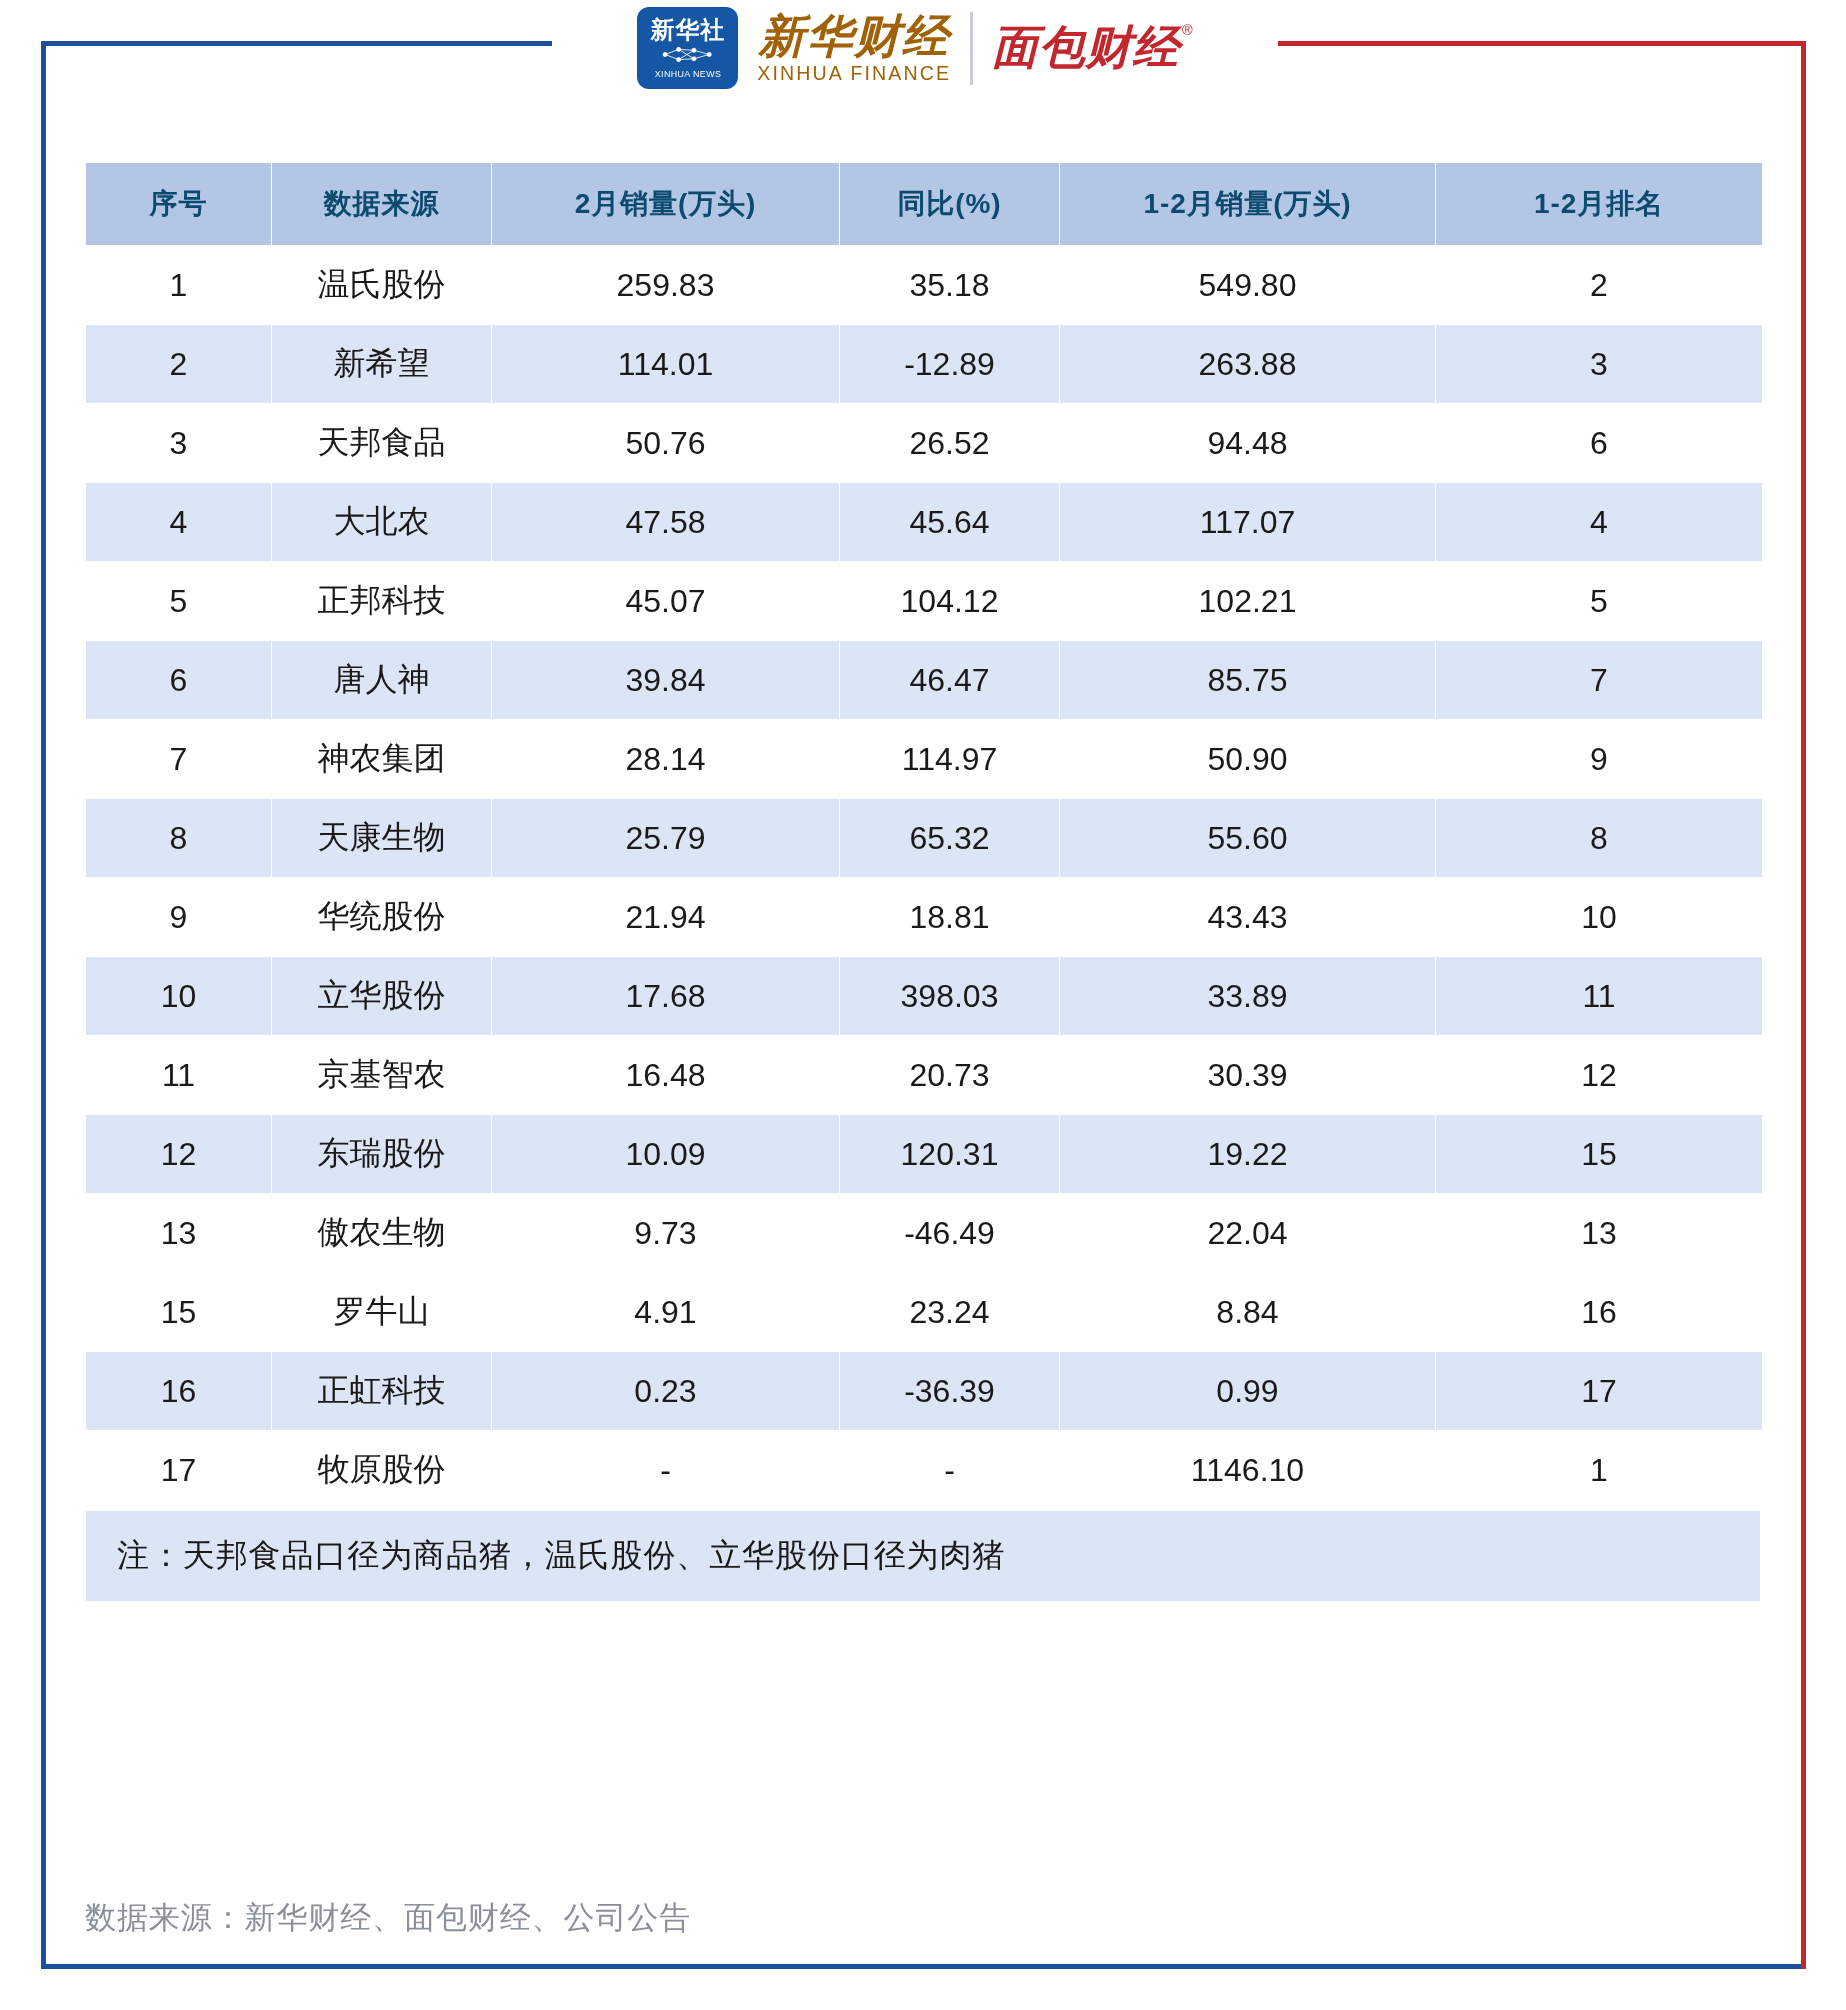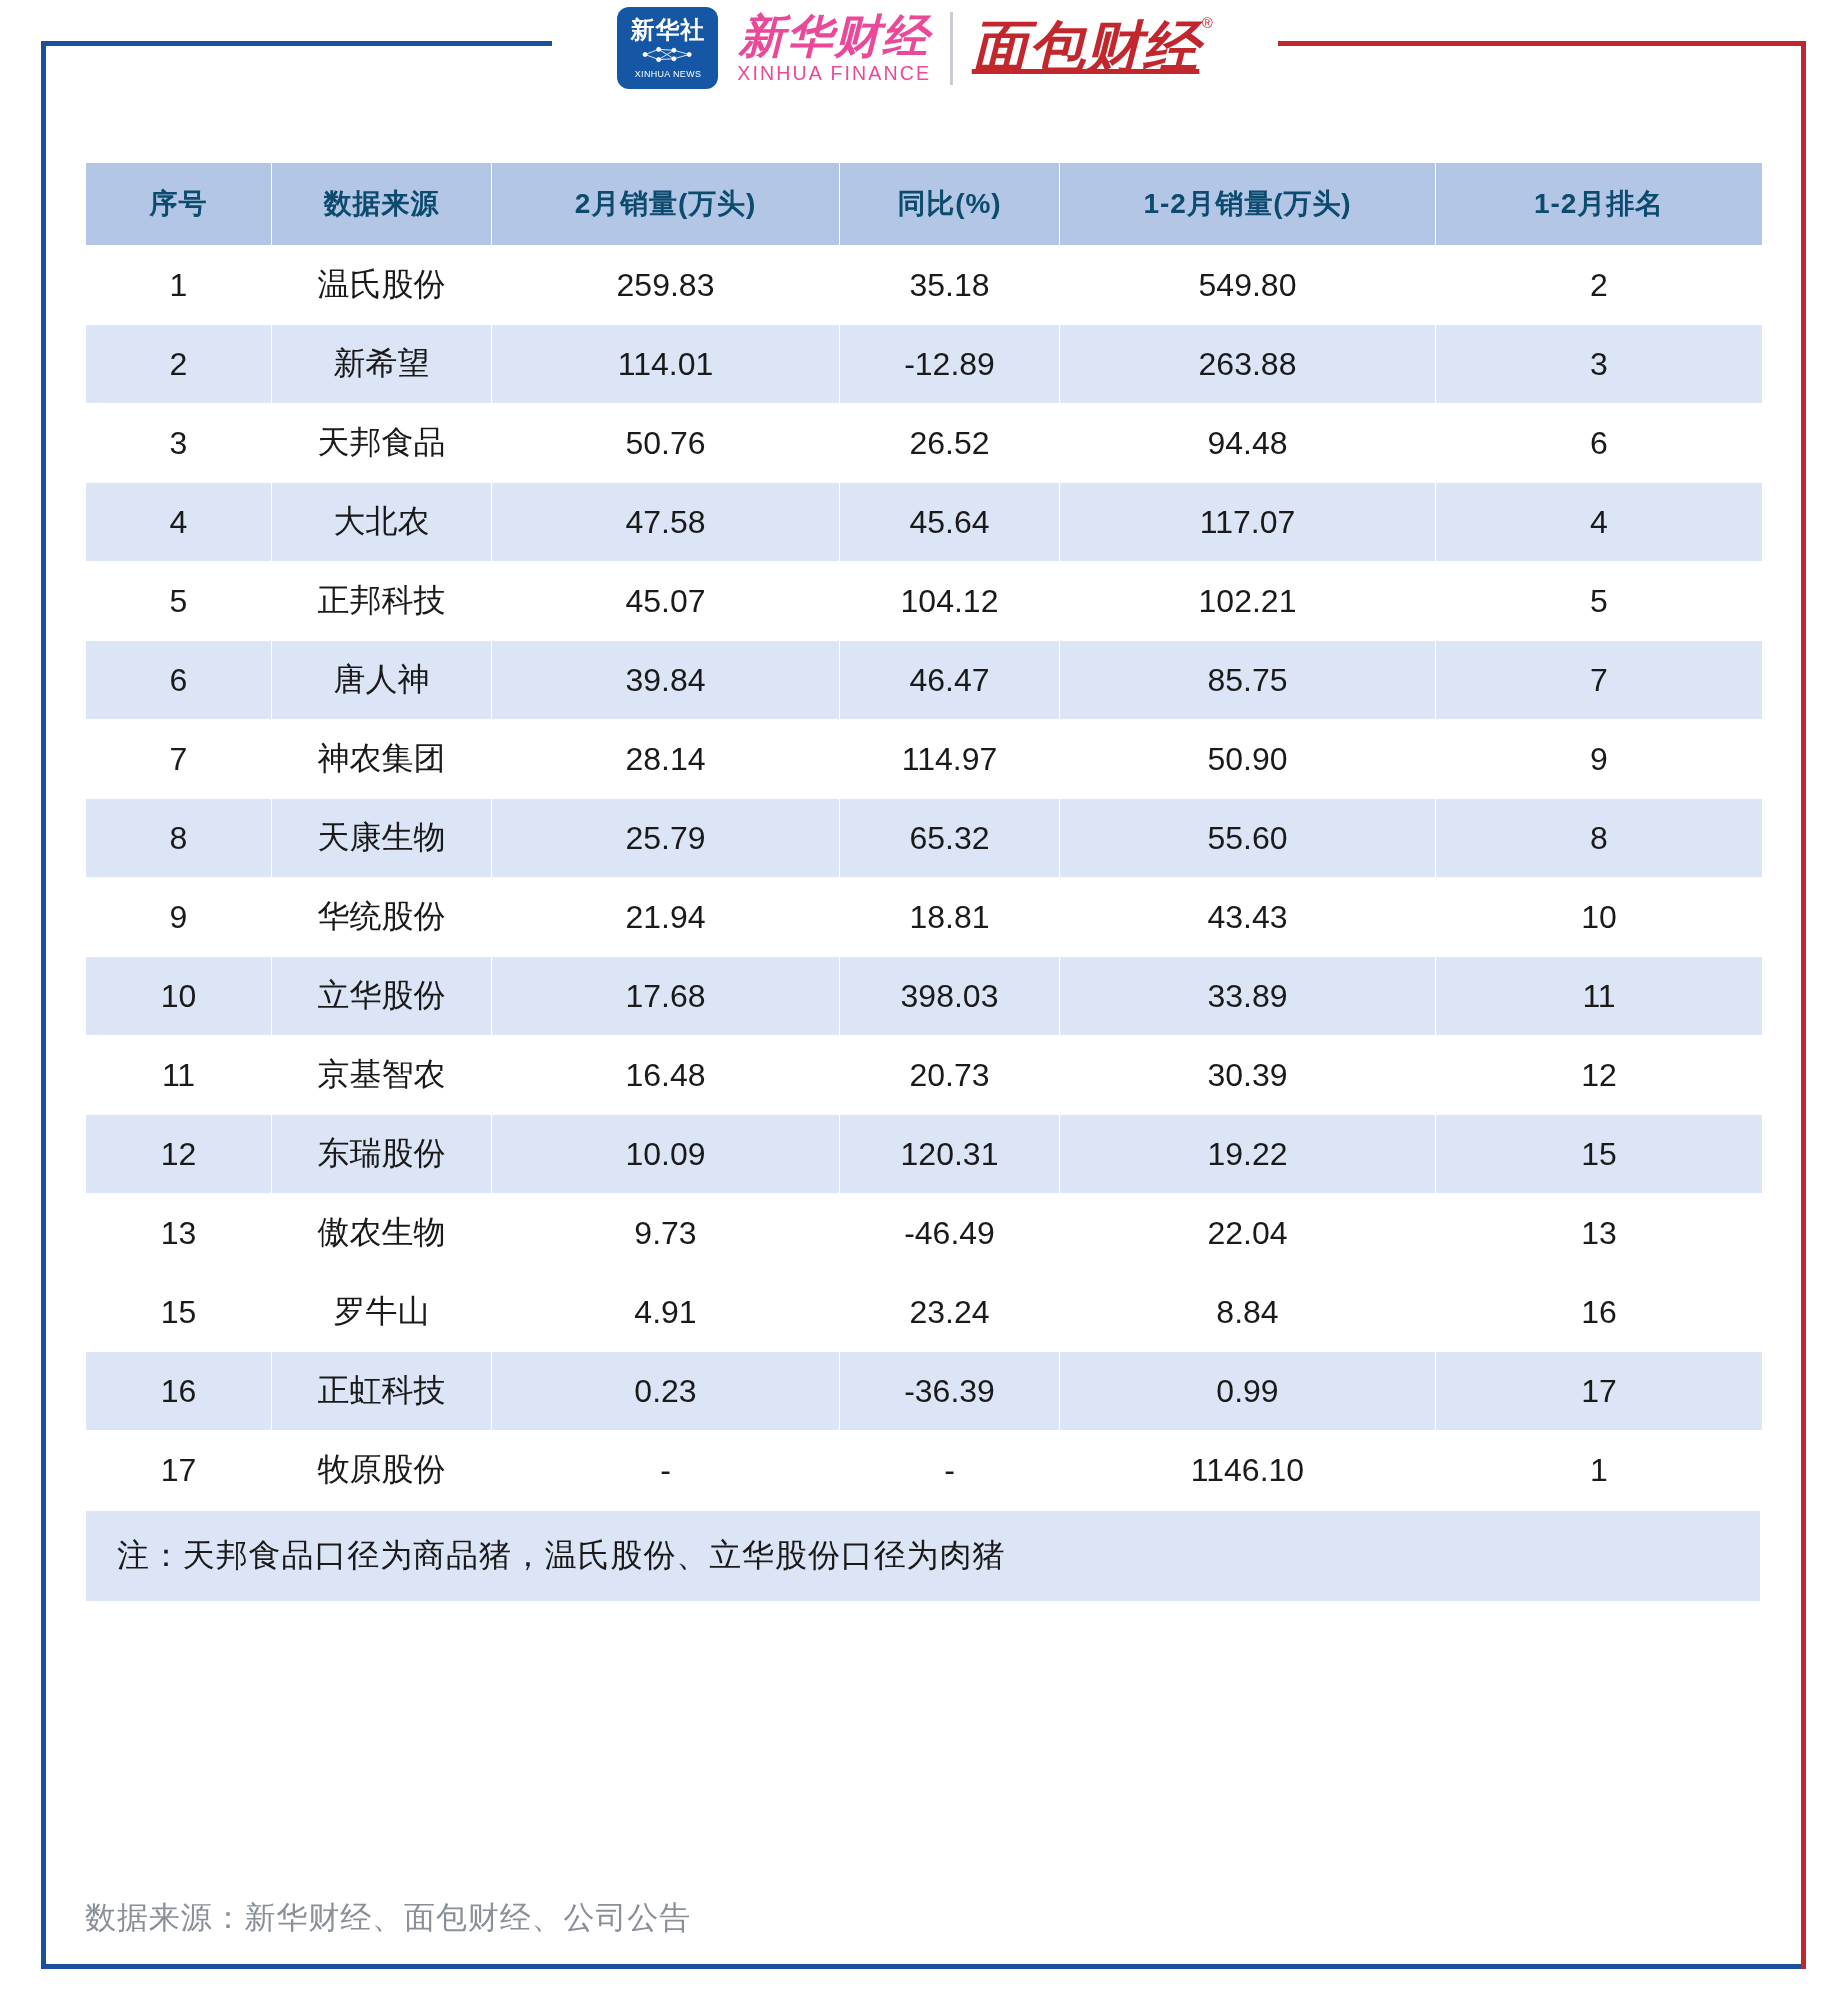--- a/index.html
+++ b/index.html
@@ -87,21 +87,21 @@
   }
   #xinhua-news-logo .en {
     font-size: 9.4px;
     letter-spacing: 0.4px;
     transform: scale(0.95);
   }
   #xinhua-finance-logo {
     display: flex;
     flex-direction: column;
     align-items: center;
-    color: #ec4899;
+    color: #a16207;
     line-height: 1.1;
   }
   #xinhua-finance-logo .cn {
     font-size: 46px;
     font-weight: bold;
     font-style: italic;
     letter-spacing: 1.7px;
     font-family: "DejaVu Sans", "Liberation Sans", sans-serif;
   }
   #xinhua-finance-logo .en {
@@ -114,26 +114,25 @@
     width: 2.6px;
     height: 73px;
     background: #c9ccd1;
   }
   #mianbao-logo {
     display: flex;
     align-items: flex-start;
     color: #c1272d;
   }
   #mianbao-logo .cn {
-    font-size: 56px;
+    font-size: 46px;
     font-weight: bold;
     font-style: italic;
     letter-spacing: 0.9px;
     font-family: "DejaVu Sans", "Liberation Sans", sans-serif;
-    text-decoration: underline;
   }
   #mianbao-logo .reg {
     font-size: 14.5px;
     margin-top: 5.1px;
     margin-left: 2.6px;
   }
 
   
   #data-table-wrap {
     position: absolute;

